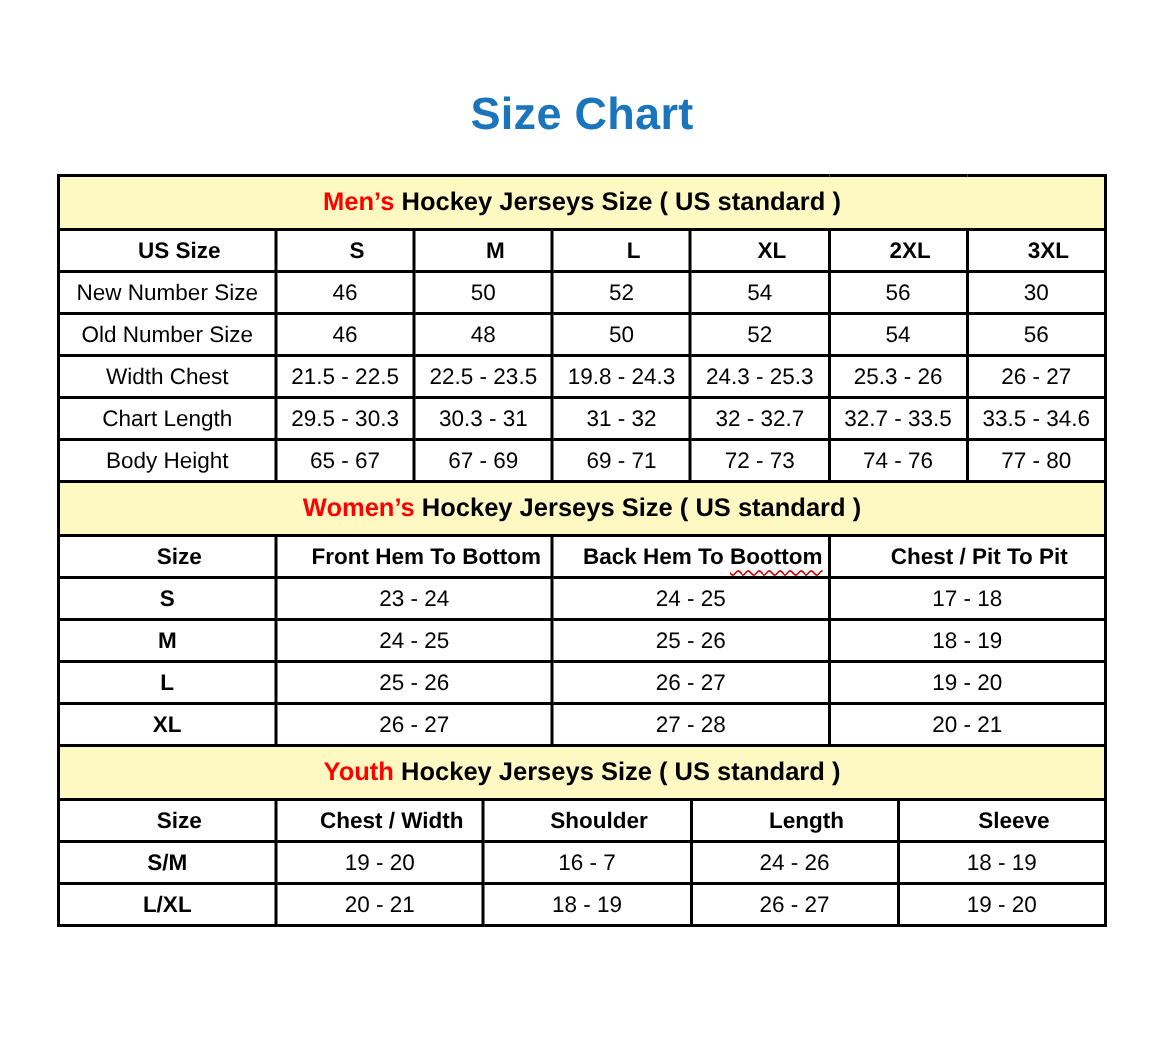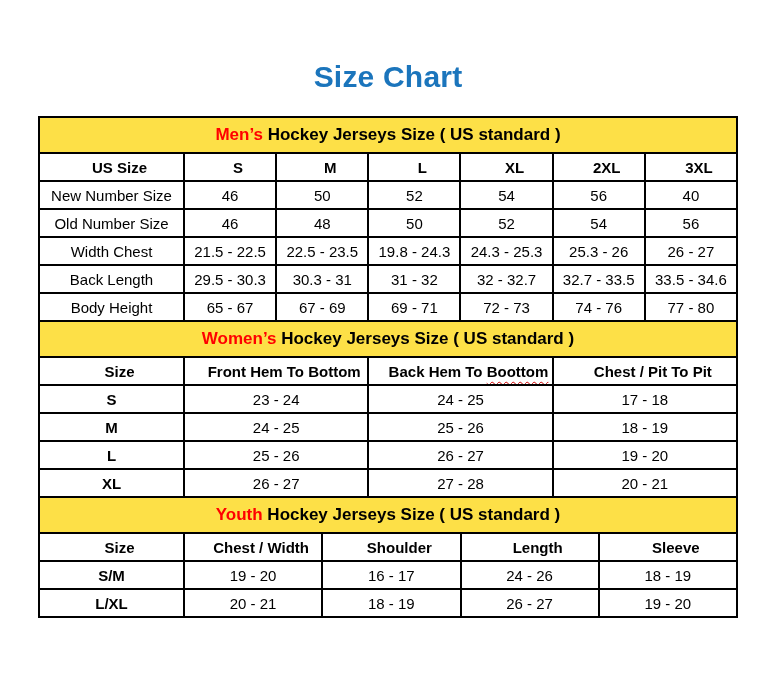--- a/index.html
+++ b/index.html
@@ -30,21 +30,21 @@
     border: 2px solid #000;
     text-align: center;
     vertical-align: middle;
     height: 26px;
     padding: 0 2px;
     font-size: 15px;
     overflow: hidden;
     white-space: nowrap;
   }
   td.banner {
-    background: #fde047;
+    background: #fef9c3;
     font-weight: 700;
     font-size: 17px;
     height: 34px;
   }
   .red { color: #ff0000; }
   tr.head td { font-weight: 700; padding-left: 18px; }
   td.bold { font-weight: 700; }
   .squiggle {
     text-decoration-line: underline;
     text-decoration-style: wavy;
@@ -83,42 +83,42 @@
         <td>2XL</td>
         <td>3XL</td>
       </tr>
       <tr>
         <td>New Number Size</td>
         <td>46</td>
         <td>50</td>
         <td>52</td>
         <td>54</td>
         <td>56</td>
-        <td>40</td>
+        <td>30</td>
       </tr>
       <tr>
         <td>Old Number Size</td>
         <td>46</td>
         <td>48</td>
         <td>50</td>
         <td>52</td>
         <td>54</td>
         <td>56</td>
       </tr>
       <tr>
         <td>Width Chest</td>
         <td>21.5 - 22.5</td>
         <td>22.5 - 23.5</td>
         <td>19.8 - 24.3</td>
         <td>24.3 - 25.3</td>
         <td>25.3 - 26</td>
         <td>26 - 27</td>
       </tr>
       <tr>
-        <td>Back Length</td>
+        <td>Chart Length</td>
         <td>29.5 - 30.3</td>
         <td>30.3 - 31</td>
         <td>31 - 32</td>
         <td>32 - 32.7</td>
         <td>32.7 - 33.5</td>
         <td>33.5 - 34.6</td>
       </tr>
       <tr>
         <td>Body Height</td>
         <td>65 - 67</td>
@@ -190,21 +190,21 @@
       <tr class="head">
         <td>Size</td>
         <td>Chest / Width</td>
         <td>Shoulder</td>
         <td>Length</td>
         <td>Sleeve</td>
       </tr>
       <tr>
         <td class="bold">S/M</td>
         <td>19 - 20</td>
-        <td>16 - 17</td>
+        <td>16 - 7</td>
         <td>24 - 26</td>
         <td>18 - 19</td>
       </tr>
       <tr>
         <td class="bold">L/XL</td>
         <td>20 - 21</td>
         <td>18 - 19</td>
         <td>26 - 27</td>
         <td>19 - 20</td>
       </tr>

